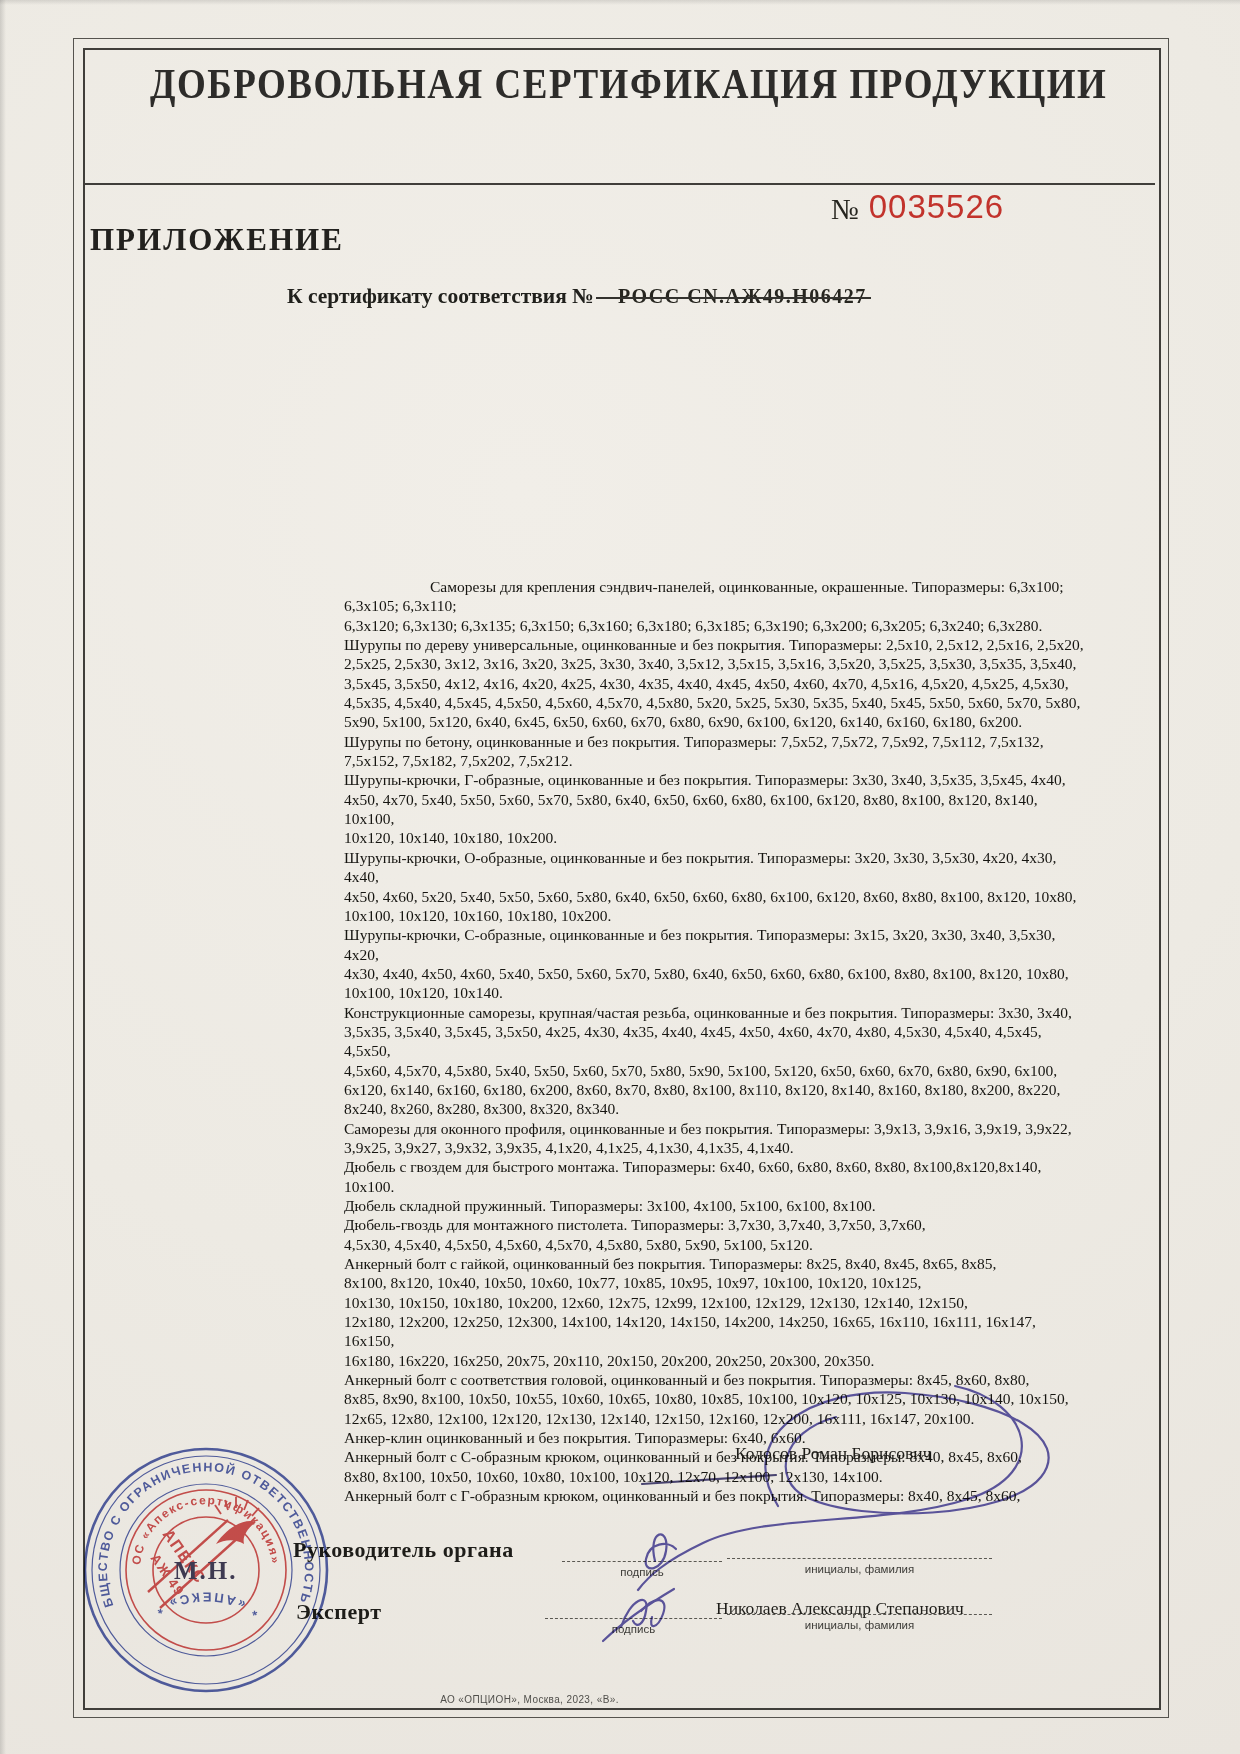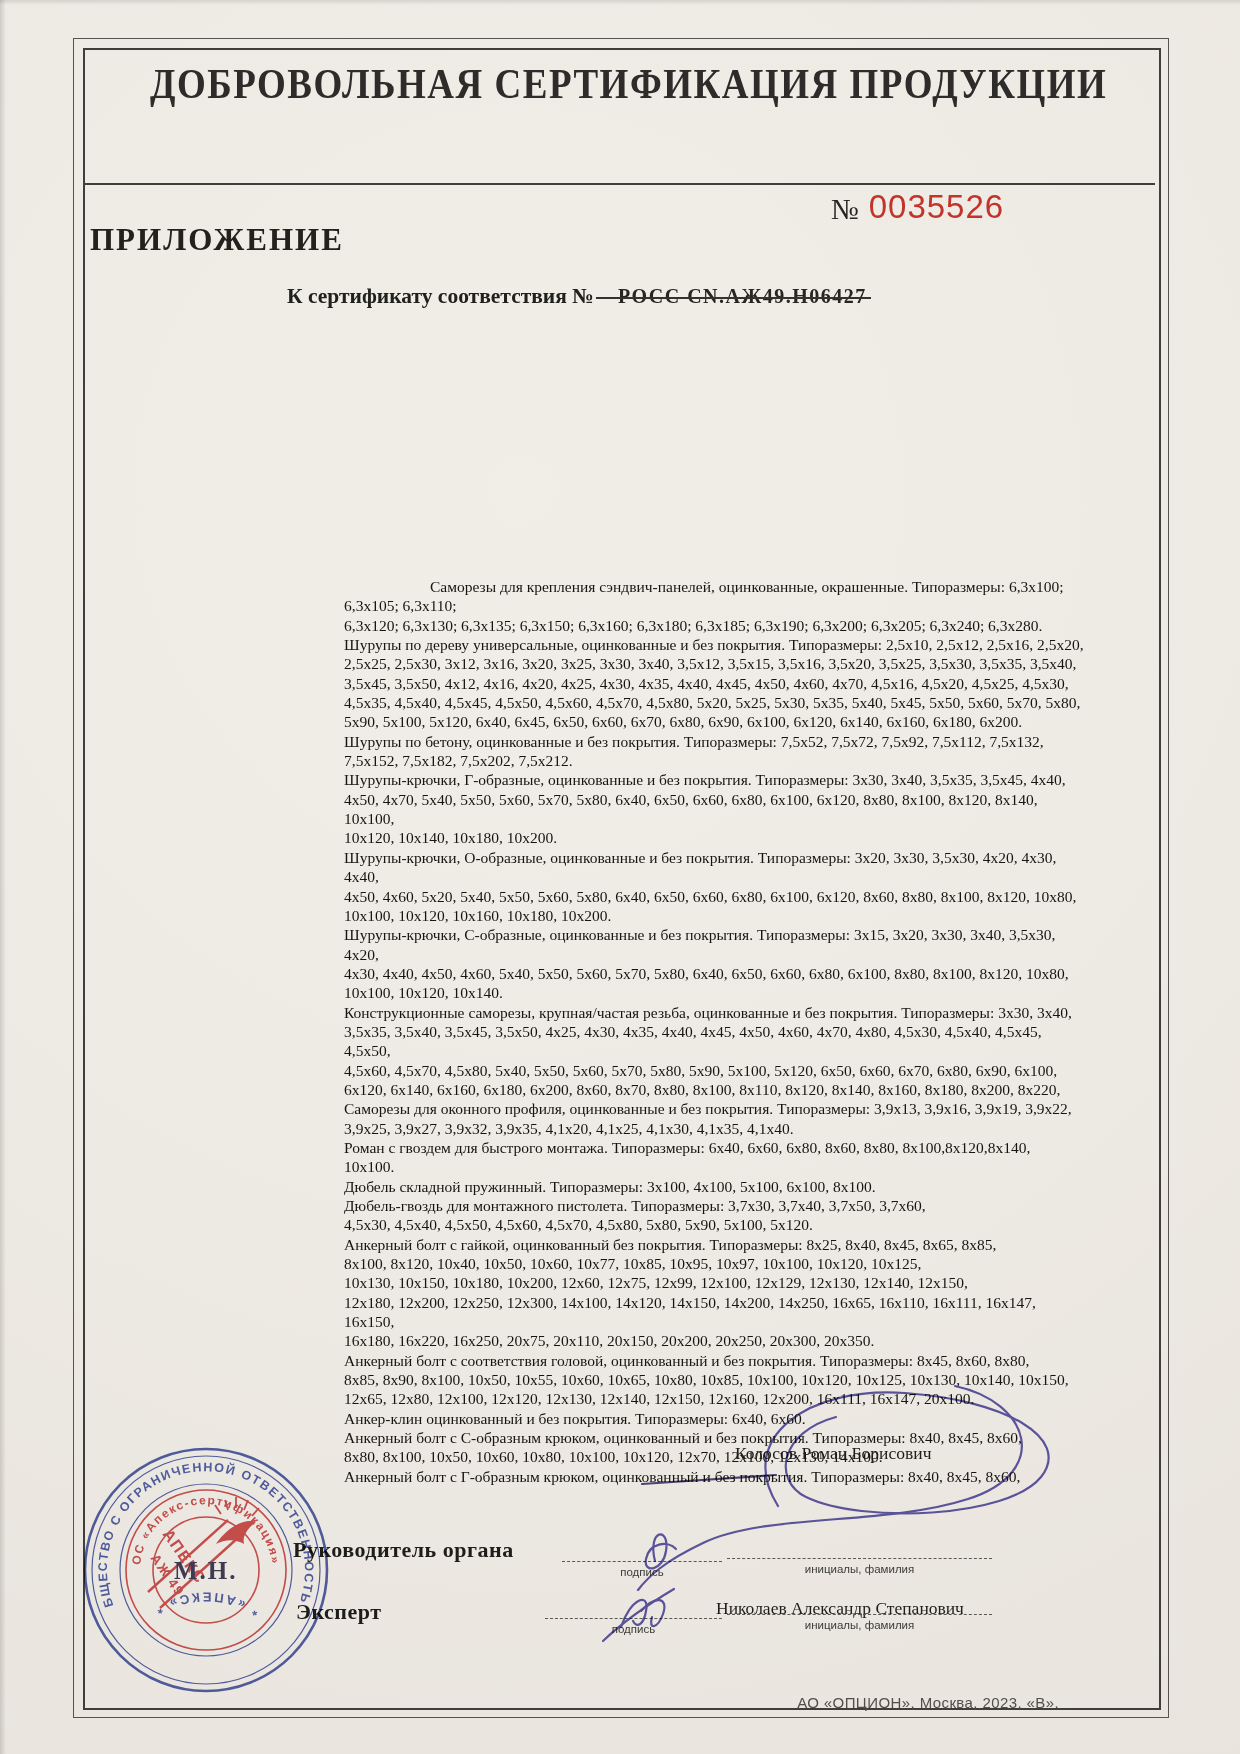--- a/index.html
+++ b/index.html
@@ -64,22 +64,22 @@
   .cap{position:absolute;text-align:center;font-family:Liberation Sans, sans-serif;
     font-size:11.5px;color:#3d3c38;}
   .sig-cap-1{left:562px;top:1566px;width:160px;}
   .sig-cap-2{left:545px;top:1623px;width:177px;}
   .name-cap-1{left:727px;top:1563px;width:265px;}
   .name-cap-2{left:727px;top:1619px;width:265px;}
   .sig-name{position:absolute;font-size:17.5px;color:#1e1d19;white-space:nowrap;}
   .name-1{left:735px;top:1443px;}
   .name-2{left:716px;top:1586px;margin-top:12px;}
 
-  .print-footer{position:absolute;left:0;top:1694px;width:1059px;text-align:right;
-    font-family:"Liberation Sans", sans-serif;font-size:15px;color:#504f4b;letter-spacing:.4px;}
+  .print-footer{position:absolute;left:0;top:1694px;width:1059px;text-align:center;
+    font-family:"Liberation Sans", sans-serif;font-size:10px;color:#504f4b;letter-spacing:.4px;}
 
   
   .stamp-svg{position:absolute;left:78px;top:1442px;width:256px;height:256px;
     mix-blend-mode:multiply;opacity:.92;}
   .ink-svg{position:absolute;left:0;top:0;width:1240px;height:1754px;
     mix-blend-mode:multiply;pointer-events:none;}
 </style>
 </head>
 <body>
 
@@ -124,23 +124,24 @@
       <div class="bline">10х100, 10х120, 10х160, 10х180, 10х200.</div>
       <div class="bline">Шурупы-крючки, С-образные, оцинкованные и без покрытия. Типоразмеры: 3х15, 3х20, 3х30, 3х40, 3,5х30,</div>
       <div class="bline">4х20,</div>
       <div class="bline">4х30, 4х40, 4х50, 4х60, 5х40, 5х50, 5х60, 5х70, 5х80, 6х40, 6х50, 6х60, 6х80, 6х100, 8х80, 8х100, 8х120, 10х80,</div>
       <div class="bline">10х100, 10х120, 10х140.</div>
       <div class="bline">Конструкционные саморезы, крупная/частая резьба, оцинкованные и без покрытия. Типоразмеры: 3х30, 3х40,</div>
       <div class="bline">3,5х35, 3,5х40, 3,5х45, 3,5х50, 4х25, 4х30, 4х35, 4х40, 4х45, 4х50, 4х60, 4х70, 4х80, 4,5х30, 4,5х40, 4,5х45,</div>
       <div class="bline">4,5х50,</div>
       <div class="bline">4,5х60, 4,5х70, 4,5х80, 5х40, 5х50, 5х60, 5х70, 5х80, 5х90, 5х100, 5х120, 6х50, 6х60, 6х70, 6х80, 6х90, 6х100,</div>
       <div class="bline">6х120, 6х140, 6х160, 6х180, 6х200, 8х60, 8х70, 8х80, 8х100, 8х110, 8х120, 8х140, 8х160, 8х180, 8х200, 8х220,</div>
+      <div class="bline">8х240, 8х260, 8х280, 8х300, 8х320, 8х340.</div>
       <div class="bline">Саморезы для оконного профиля, оцинкованные и без покрытия. Типоразмеры: 3,9х13, 3,9х16, 3,9х19, 3,9х22,</div>
       <div class="bline">3,9х25, 3,9х27, 3,9х32, 3,9х35, 4,1х20, 4,1х25, 4,1х30, 4,1х35, 4,1х40.</div>
-      <div class="bline">Роман с гвоздем для быстрого монтажа. Типоразмеры: 6х40, 6х60, 6х80, 8х60, 8х80, 8х100,8х120,8х140,</div>
+      <div class="bline">Дюбель с гвоздем для быстрого монтажа. Типоразмеры: 6х40, 6х60, 6х80, 8х60, 8х80, 8х100,8х120,8х140,</div>
       <div class="bline">10х100.</div>
       <div class="bline">Дюбель складной пружинный. Типоразмеры: 3х100, 4х100, 5х100, 6х100, 8х100.</div>
       <div class="bline">Дюбель-гвоздь для монтажного пистолета. Типоразмеры: 3,7х30, 3,7х40, 3,7х50, 3,7х60,</div>
       <div class="bline">4,5х30, 4,5х40, 4,5х50, 4,5х60, 4,5х70, 4,5х80, 5х80, 5х90, 5х100, 5х120.</div>
       <div class="bline">Анкерный болт с гайкой, оцинкованный без покрытия. Типоразмеры: 8х25, 8х40, 8х45, 8х65, 8х85,</div>
       <div class="bline">8х100, 8х120, 10х40, 10х50, 10х60, 10х77, 10х85, 10х95, 10х97, 10х100, 10х120, 10х125,</div>
       <div class="bline">10х130, 10х150, 10х180, 10х200, 12х60, 12х75, 12х99, 12х100, 12х129, 12х130, 12х140, 12х150,</div>
       <div class="bline">12х180, 12х200, 12х250, 12х300, 14х100, 14х120, 14х150, 14х200, 14х250, 16х65, 16х110, 16х111, 16х147,</div>
       <div class="bline">16х150,</div>
       <div class="bline">16х180, 16х220, 16х250, 20х75, 20х110, 20х150, 20х200, 20х250, 20х300, 20х350.</div>

